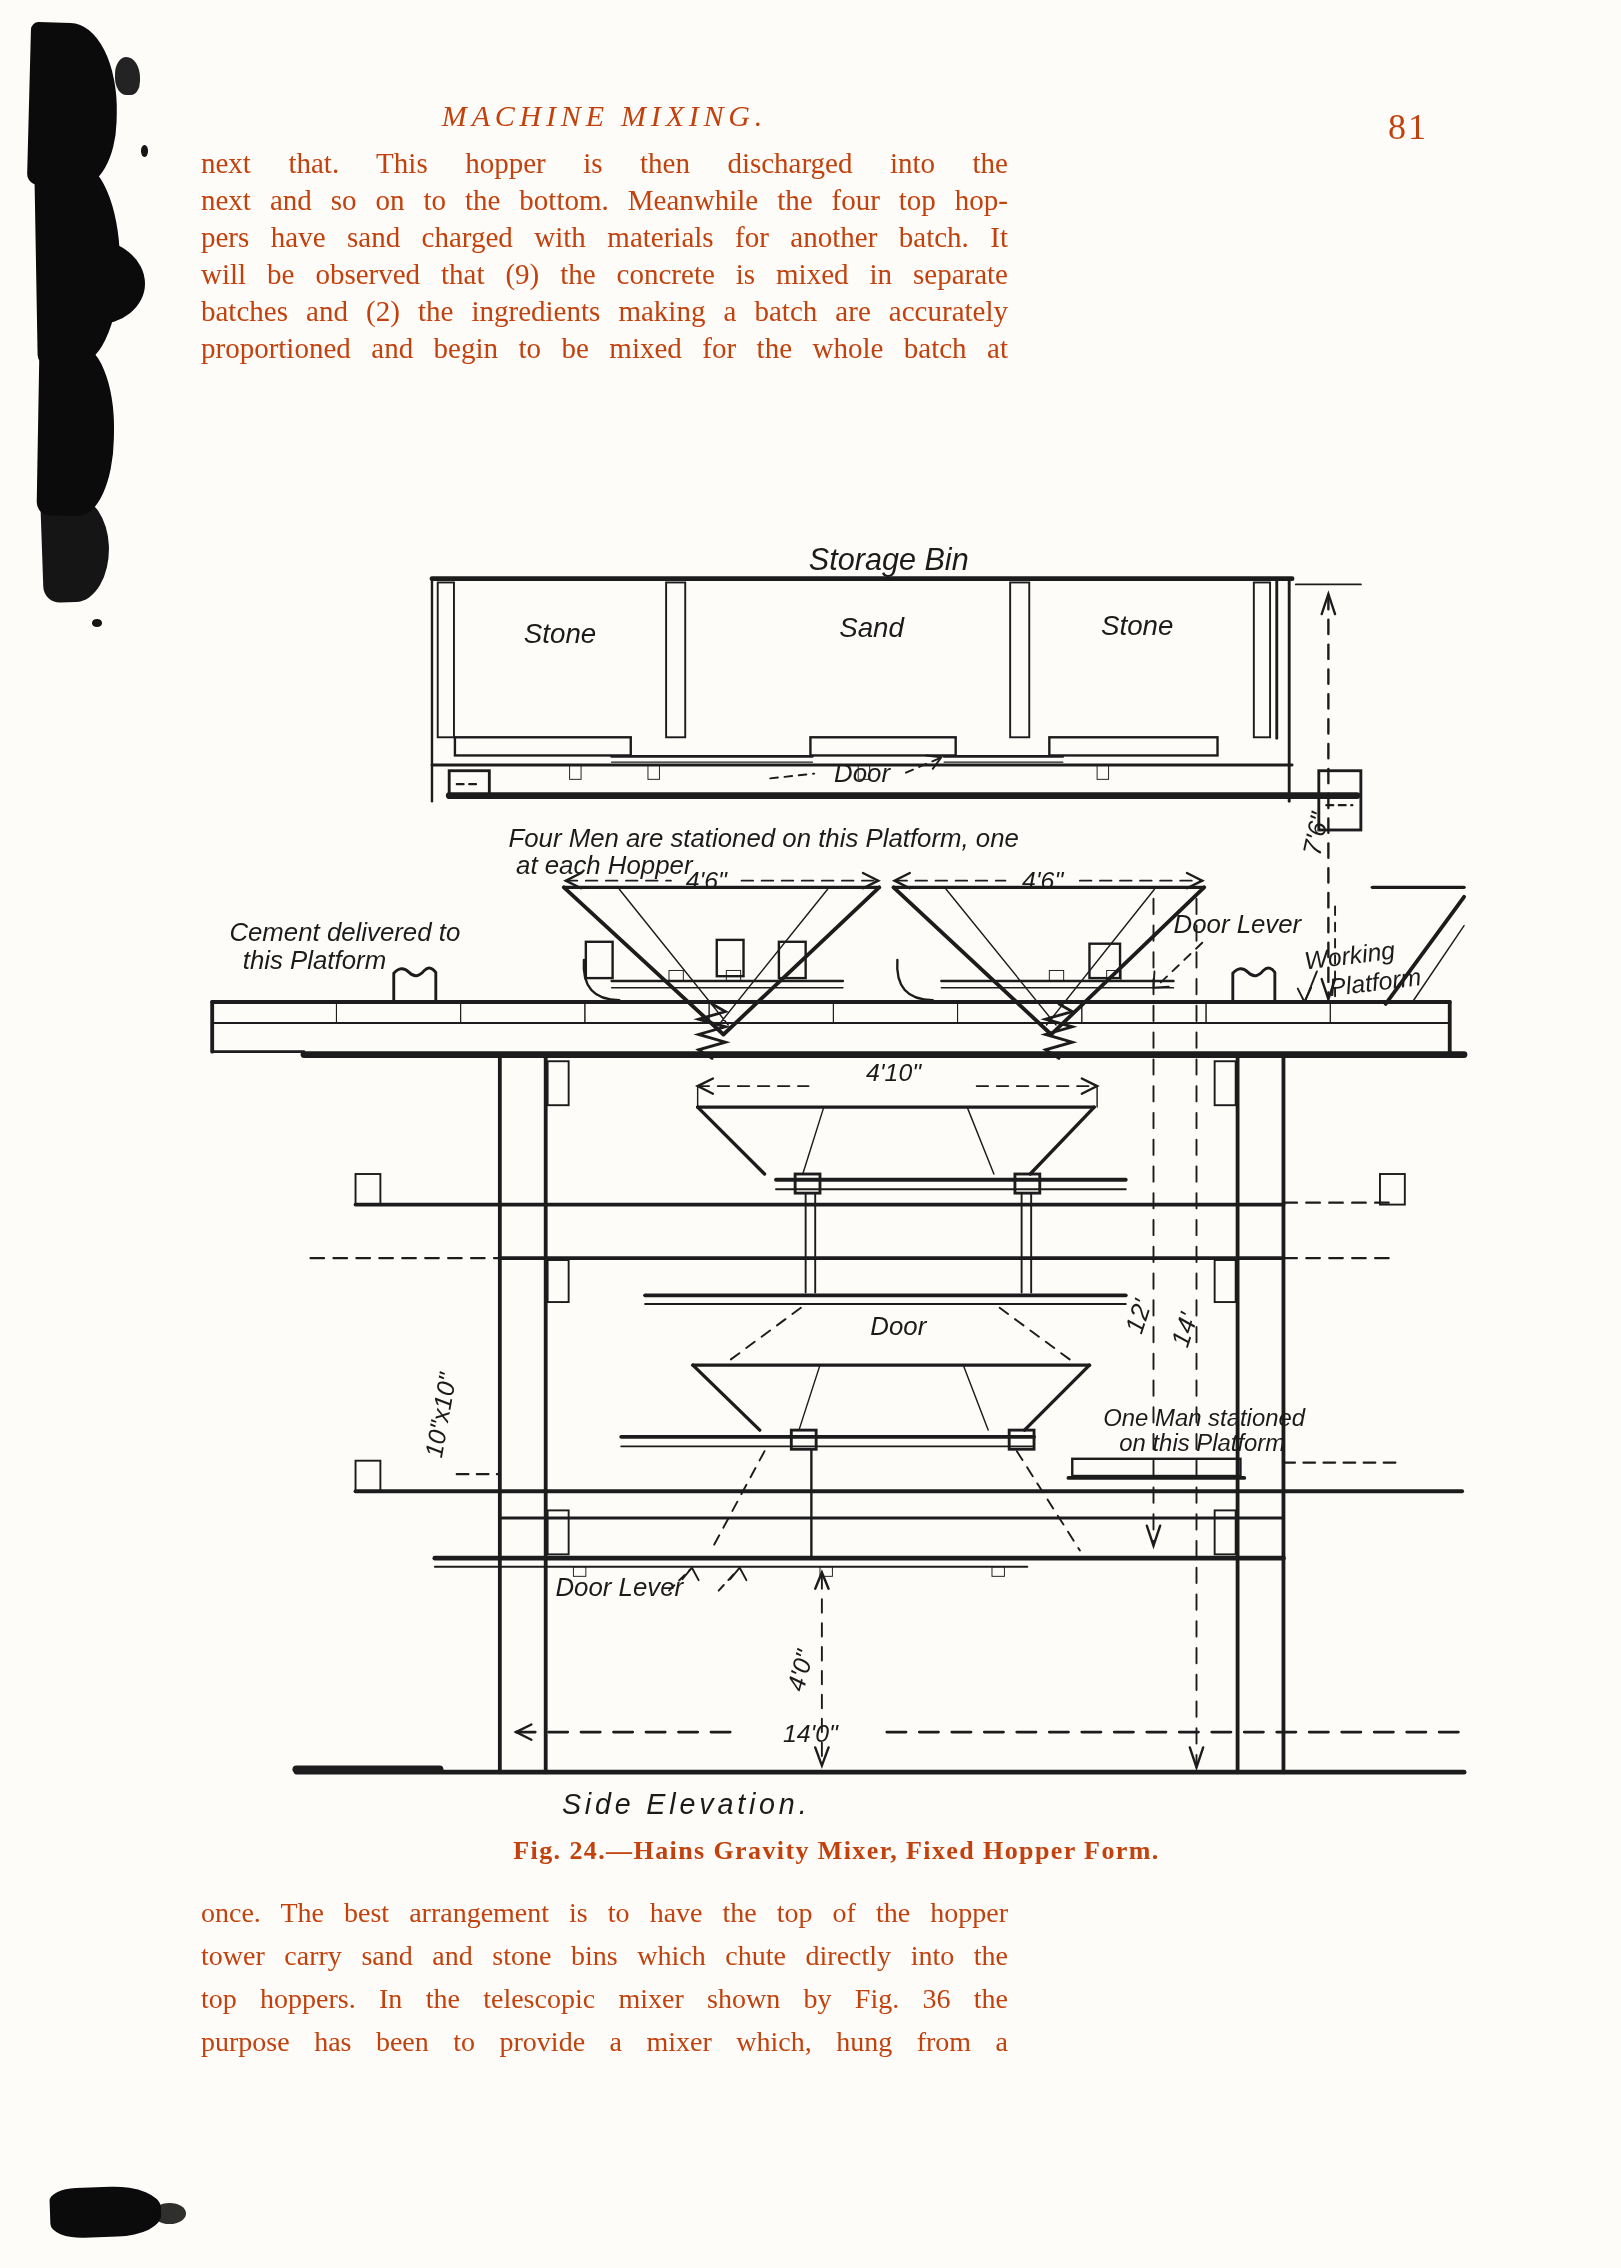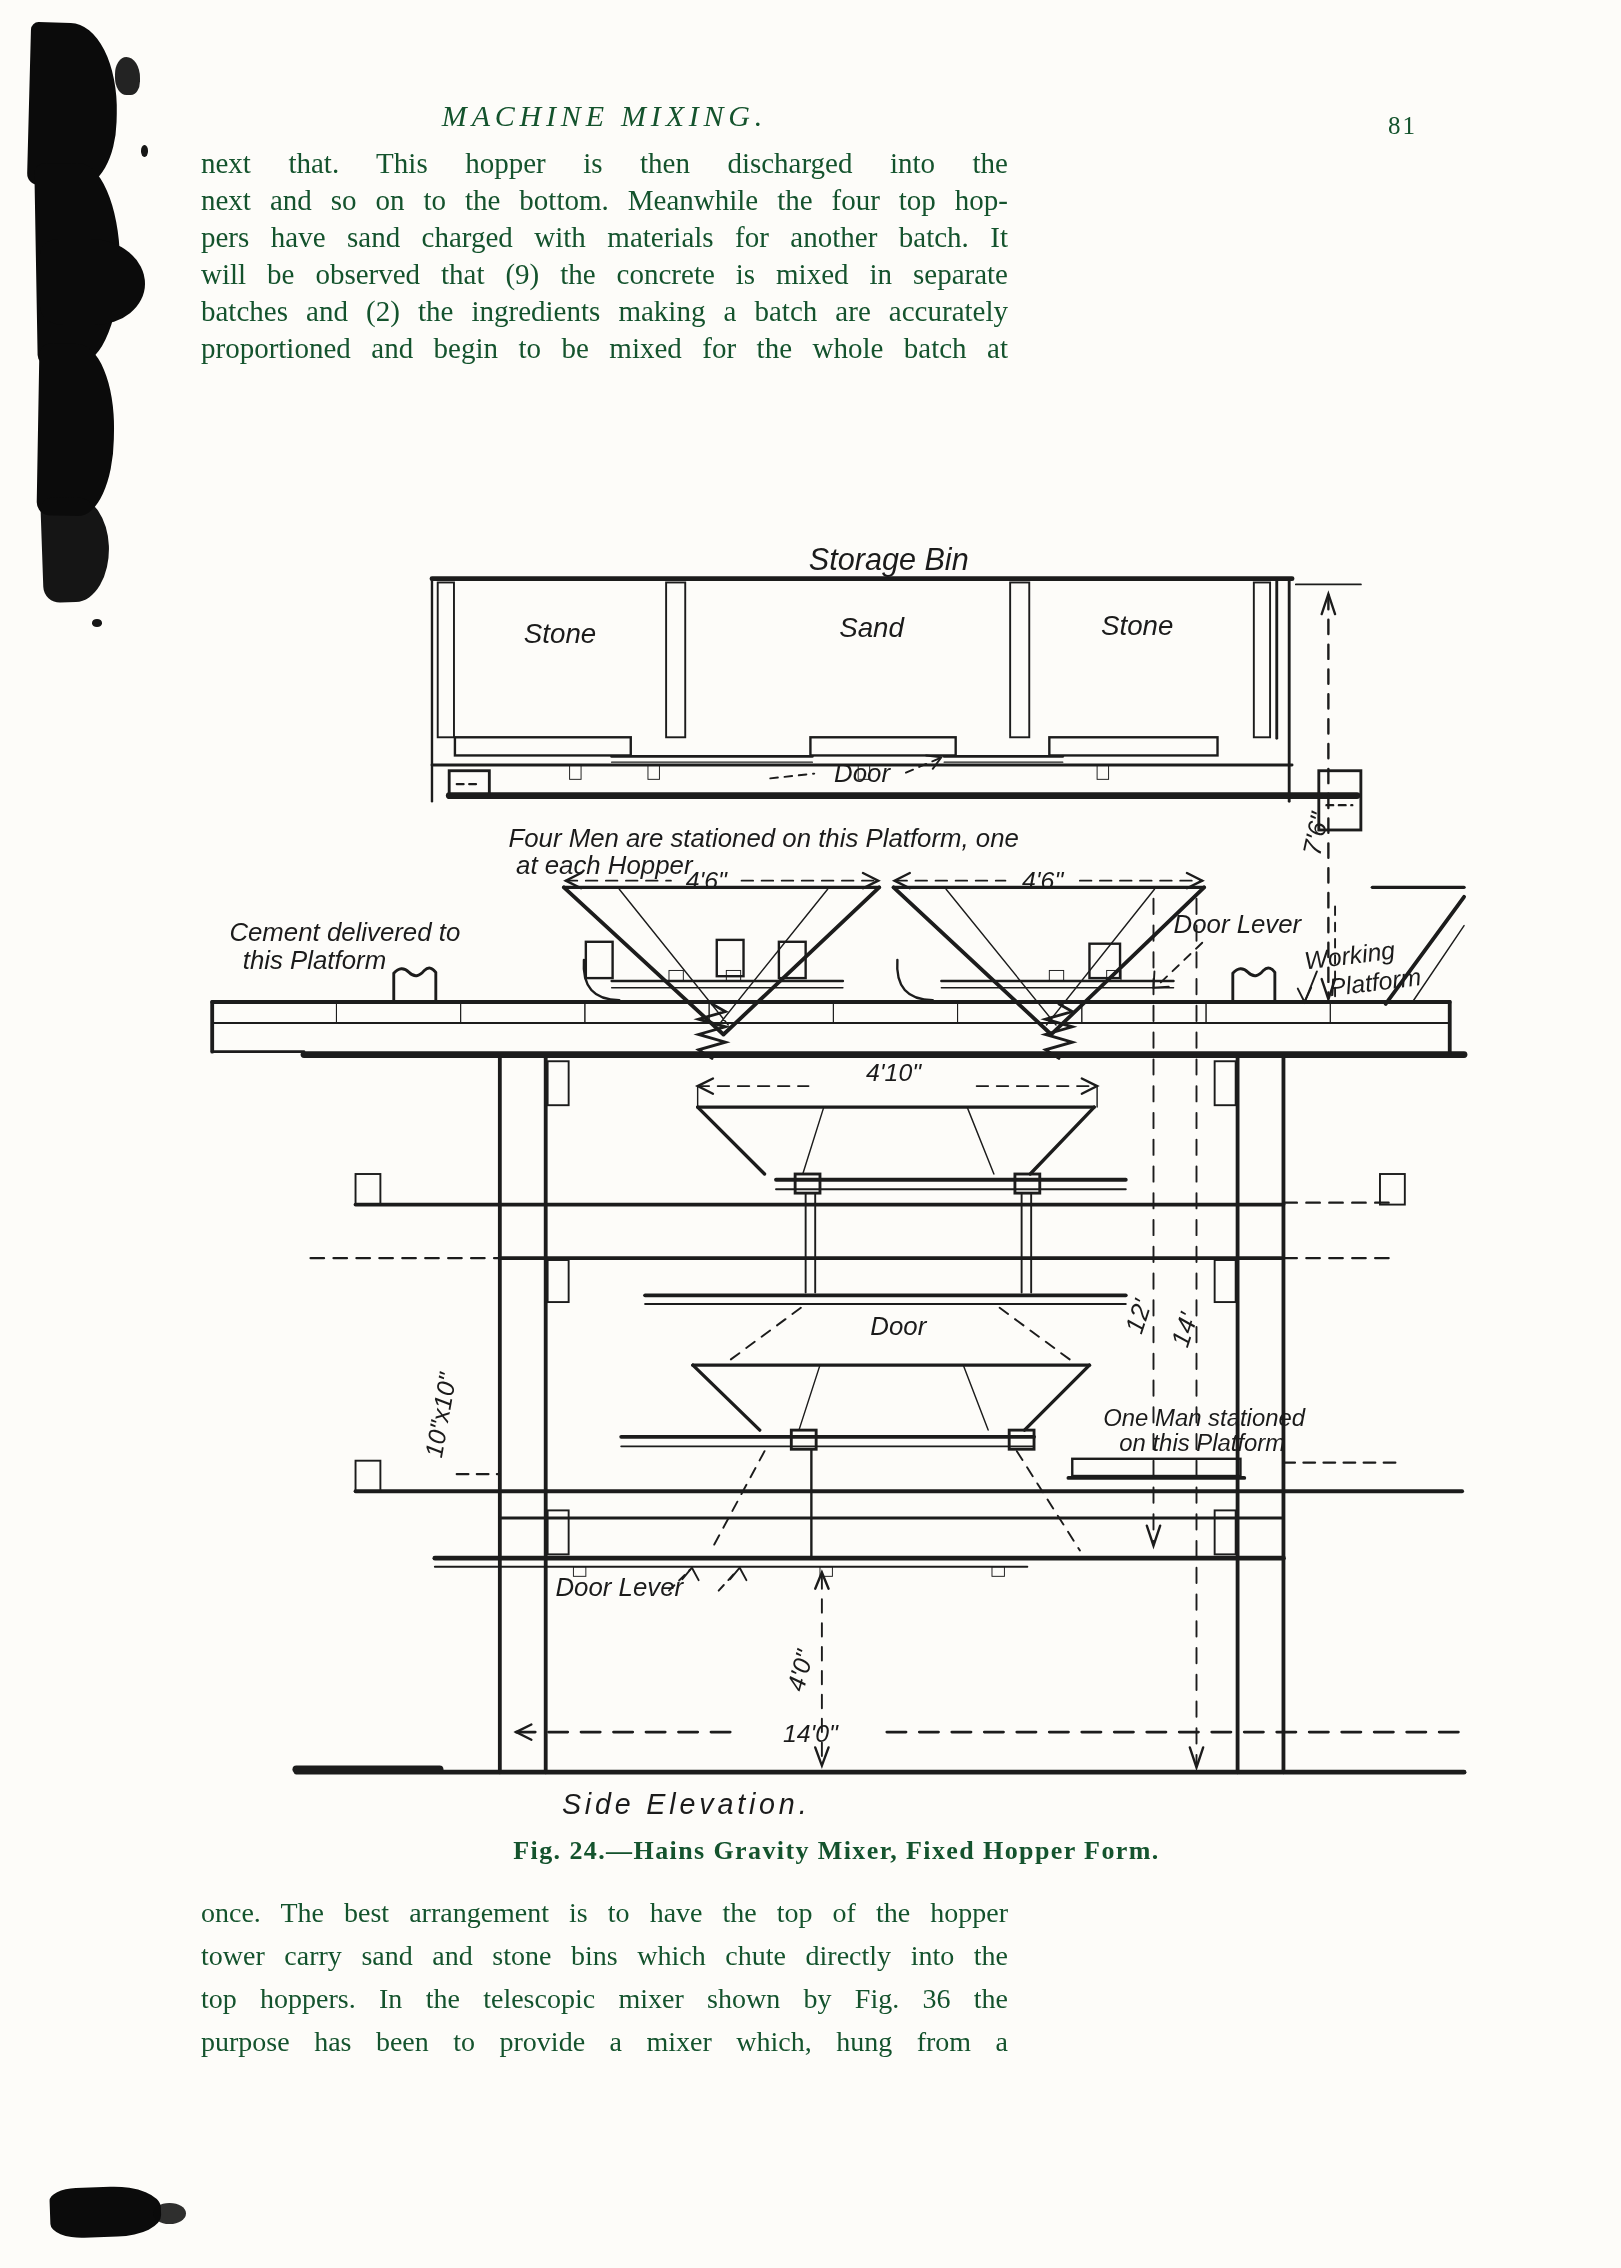--- a/index.html
+++ b/index.html
@@ -1,28 +1,28 @@
 <!DOCTYPE html>
 <html><head>
 <meta charset="utf-8">
 <style>
   html,body { margin:0; padding:0; background:#e8e6e1; }
   .page {
     position:relative; width:1621px; height:2268px; margin:0 auto;
-    background:#fdfcf9; color:#14532d; overflow:hidden;
+    background:#fdfcf9; color:#c2410c; overflow:hidden;
     font-family:"Liberation Serif", serif;
   }
   
   .running-head {
     position:absolute; top:99px; left:201px; width:807px;
     text-align:center; font-style:italic; font-size:30px; letter-spacing:4.8px;
   }
   .page-number {
-    position:absolute; top:112px; left:1388px; width:96px;
-    font-size:25px; letter-spacing:1.9px;
+    position:absolute; top:106px; left:1388px; width:96px;
+    font-size:36px; letter-spacing:1.9px;
   }
   
   .para { position:absolute; left:201px; width:807px; }
   .para .tline { text-align:justify; text-align-last:justify; white-space:normal; }
   .para1 { top:145px;  font-size:29px; line-height:37px; }
   .para2 { top:1891px; font-size:28px; line-height:43px; }
   
   .caption {
     position:absolute; top:1836px; left:201px; width:1271px;
     text-align:center; font-size:26px; letter-spacing:1.4px;font-weight:bold;

